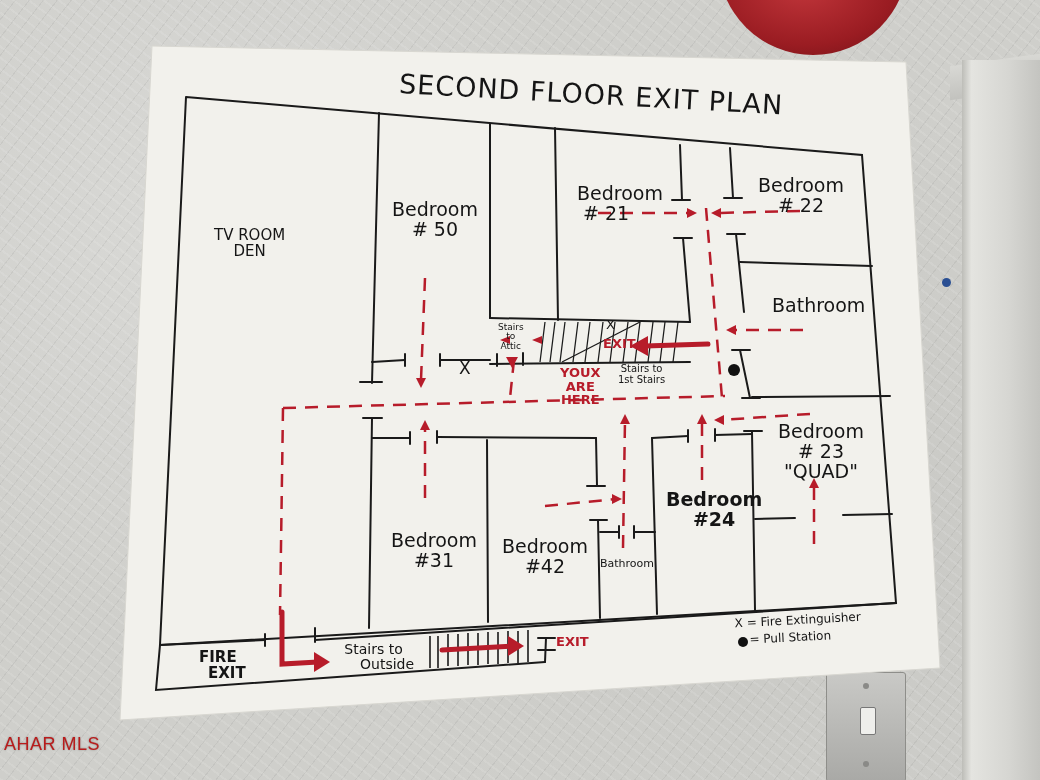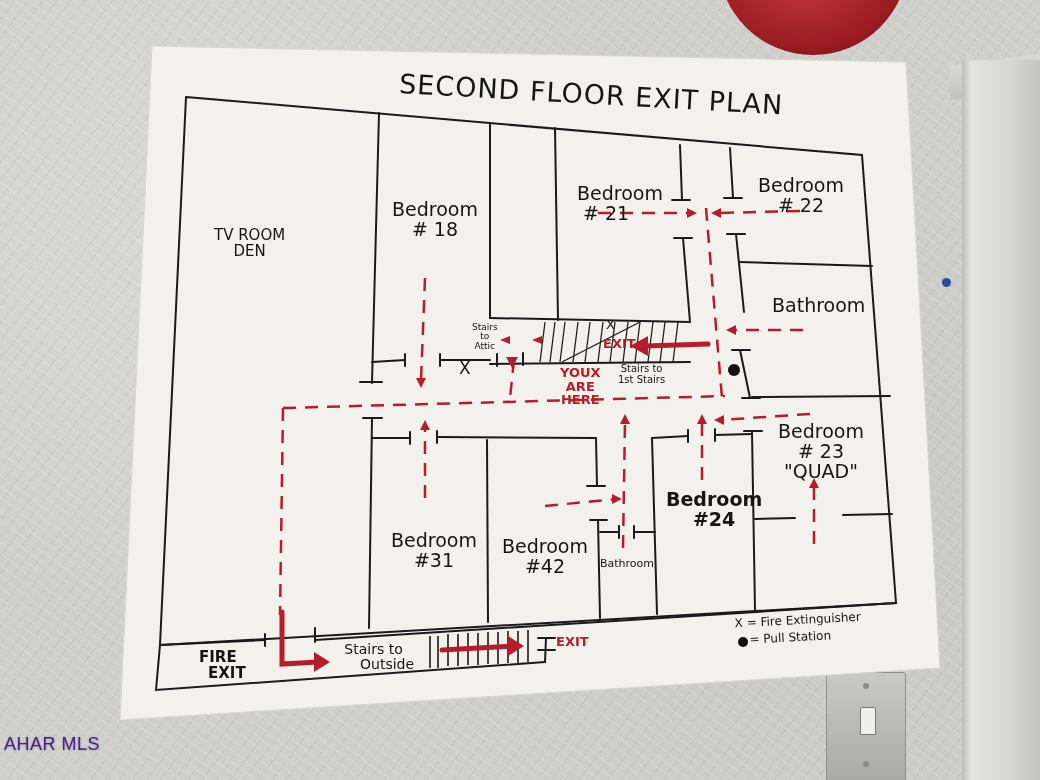--- a/index.html
+++ b/index.html
@@ -55,21 +55,21 @@
     .title {
       left:400px; top:70px; font-size:27px; letter-spacing:1px;
       transform:rotate(3.2deg); transform-origin:left top;
       font-weight:500;
     }
     .room { font-size:19px; }
     .room-big { font-size:15px; }
     .small { font-size:9px; }
     .red { color:#b71c2a; font-weight:bold; }
     .watermark {
-      position:absolute; left:4px; top:734px; color:#4c1d95;
+      position:absolute; left:4px; top:734px; color:#b91c1c;
       font-family:"Liberation Sans", sans-serif; font-size:18px; letter-spacing:0.5px;
       text-shadow:0 0 2px rgba(0,0,0,0.35);
     }
   </style>
 </head>
 <body>
 
 <div class="wall-texture"></div>
 <div class="alarm-bell"></div>
 <div class="trim-cap"></div>
@@ -234,21 +234,21 @@
 
   <div class="hand title">SECOND FLOOR EXIT PLAN</div>
 
   <div class="hand room-big" style="left:214px;top:228px;">
     <div>TV ROOM</div>
     <div>DEN</div>
   </div>
 
   <div class="hand room" style="left:392px;top:200px;">
     <div>Bedroom</div>
-    <div># 18</div>
+    <div># 50</div>
   </div>
 
   <div class="hand room" style="left:577px;top:184px;">
     <div>Bedroom</div>
     <div style="text-align:left;margin-left:6px"># 21</div>
   </div>
 
   <div class="hand room" style="left:758px;top:176px;">
     <div>Bedroom</div>
     <div># 22</div>
@@ -272,21 +272,21 @@
     <div>#42</div>
   </div>
 
   <div class="hand room" style="left:391px;top:531px;">
     <div>Bedroom</div>
     <div>#31</div>
   </div>
 
   <div class="hand" style="left:600px;top:558px;font-size:11px;">Bathroom</div>
 
-  <div class="hand small" style="left:472px;top:323px;">
+  <div class="hand small" style="left:498px;top:323px;">
     <div>Stairs</div>
     <div>to</div>
     <div>Attic</div>
   </div>
 
   <div class="hand" style="left:618px;top:364px;font-size:10px;">
     <div>Stairs to</div>
     <div>1st Stairs</div>
   </div>
 

